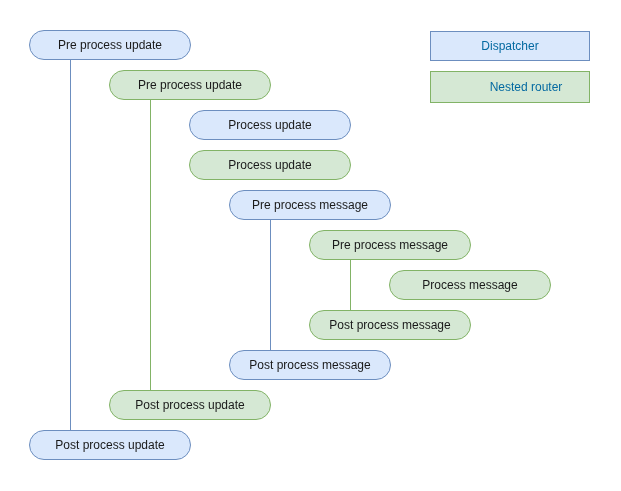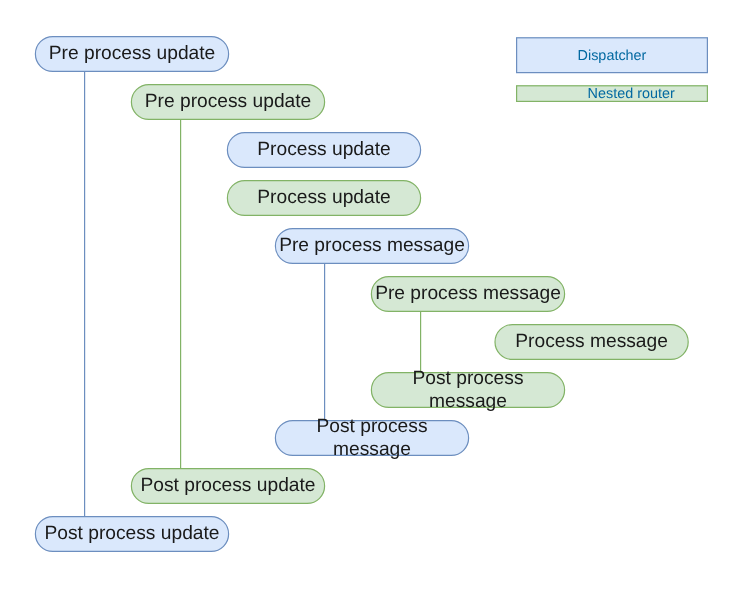--- a/index.html
+++ b/index.html
@@ -17,21 +17,21 @@
     height: 491px;
     background: #ffffff;
     overflow: hidden;
   }
   .node {
     position: absolute;
     box-sizing: border-box;
     display: flex;
     align-items: center;
     justify-content: center;
-    font-size: 16px;
+    font-size: 12px;
     line-height: 1.2;
     color: #1a1a1a;
     text-align: center;
     border-width: 1px;
     border-style: solid;
     z-index: 2;
     user-select: none;
     border-radius: 15px;
   }
   .node.dispatcher {
@@ -96,37 +96,37 @@
       </div>
       <div class="node router" style="left: 189px; top: 150px; width: 162px; height: 30px;">
         <span>Process update</span>
       </div>
       <div class="node dispatcher" style="left: 229px; top: 190px; width: 162px; height: 30px;">
         <span>Pre process message</span>
       </div>
       <div class="node router" style="left: 309px; top: 230px; width: 162px; height: 30px;">
         <span>Pre process message</span>
       </div>
-      <div class="node router" style="left: 389px; top: 270px; width: 162px; height: 30px; margin-left: 23px;">
+      <div class="node router" style="left: 389px; top: 270px; width: 162px; height: 30px;">
         <span>Process message</span>
       </div>
       <div class="node router" style="left: 309px; top: 310px; width: 162px; height: 30px;">
         <span>Post process message</span>
       </div>
       <div class="node dispatcher" style="left: 229px; top: 350px; width: 162px; height: 30px;">
         <span>Post process message</span>
       </div>
       <div class="node router" style="left: 109px; top: 390px; width: 162px; height: 30px;">
         <span>Post process update</span>
       </div>
       <div class="node dispatcher" style="left: 29px; top: 430px; width: 162px; height: 30px;">
         <span>Post process update</span>
       </div>
     </div>
   <div id="legend-layer">
       <div class="legend-item dispatcher" style="left: 430px; top: 31px; width: 160px; height: 30px;">
         <span>Dispatcher</span>
       </div>
-      <div class="legend-item router" style="left: 430px; top: 71px; width: 160px; height: 14px; padding-left: 32px;">
+      <div class="legend-item router" style="left: 430px; top: 71px; width: 160px; height: 32px; padding-left: 32px;">
         <span>Nested router</span>
       </div>
     </div>
 </div>
 
 </body></html>

